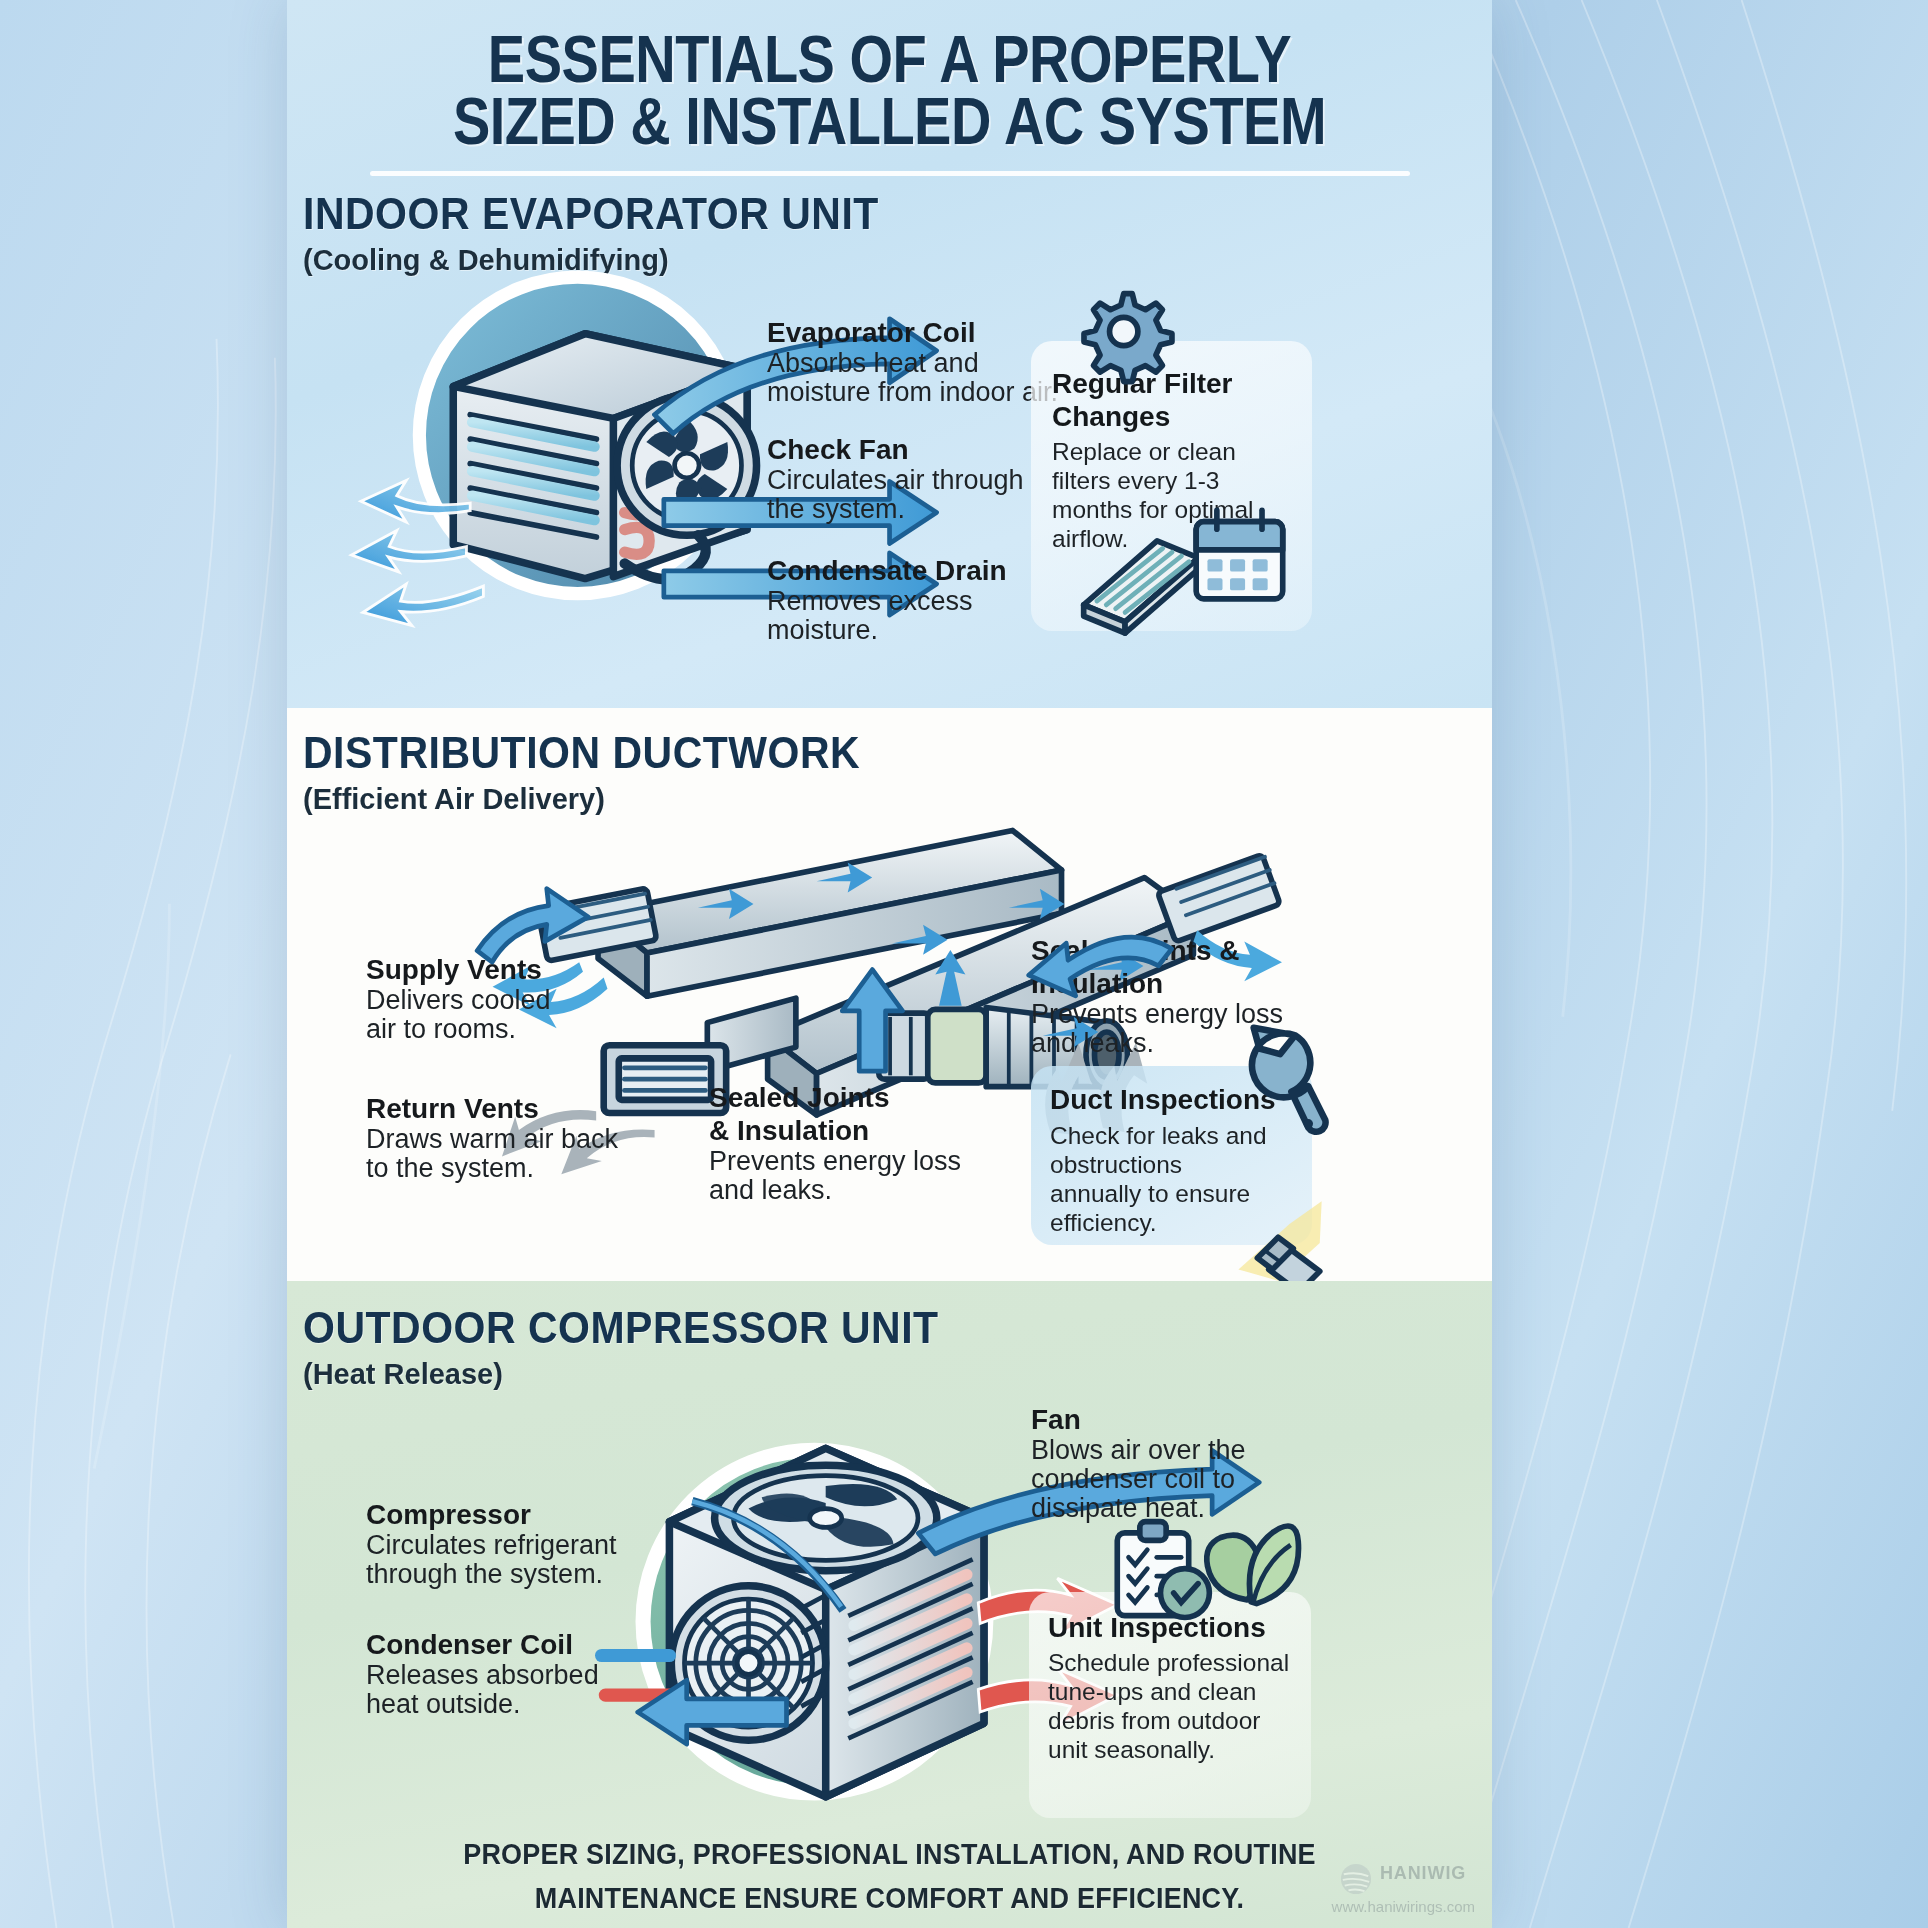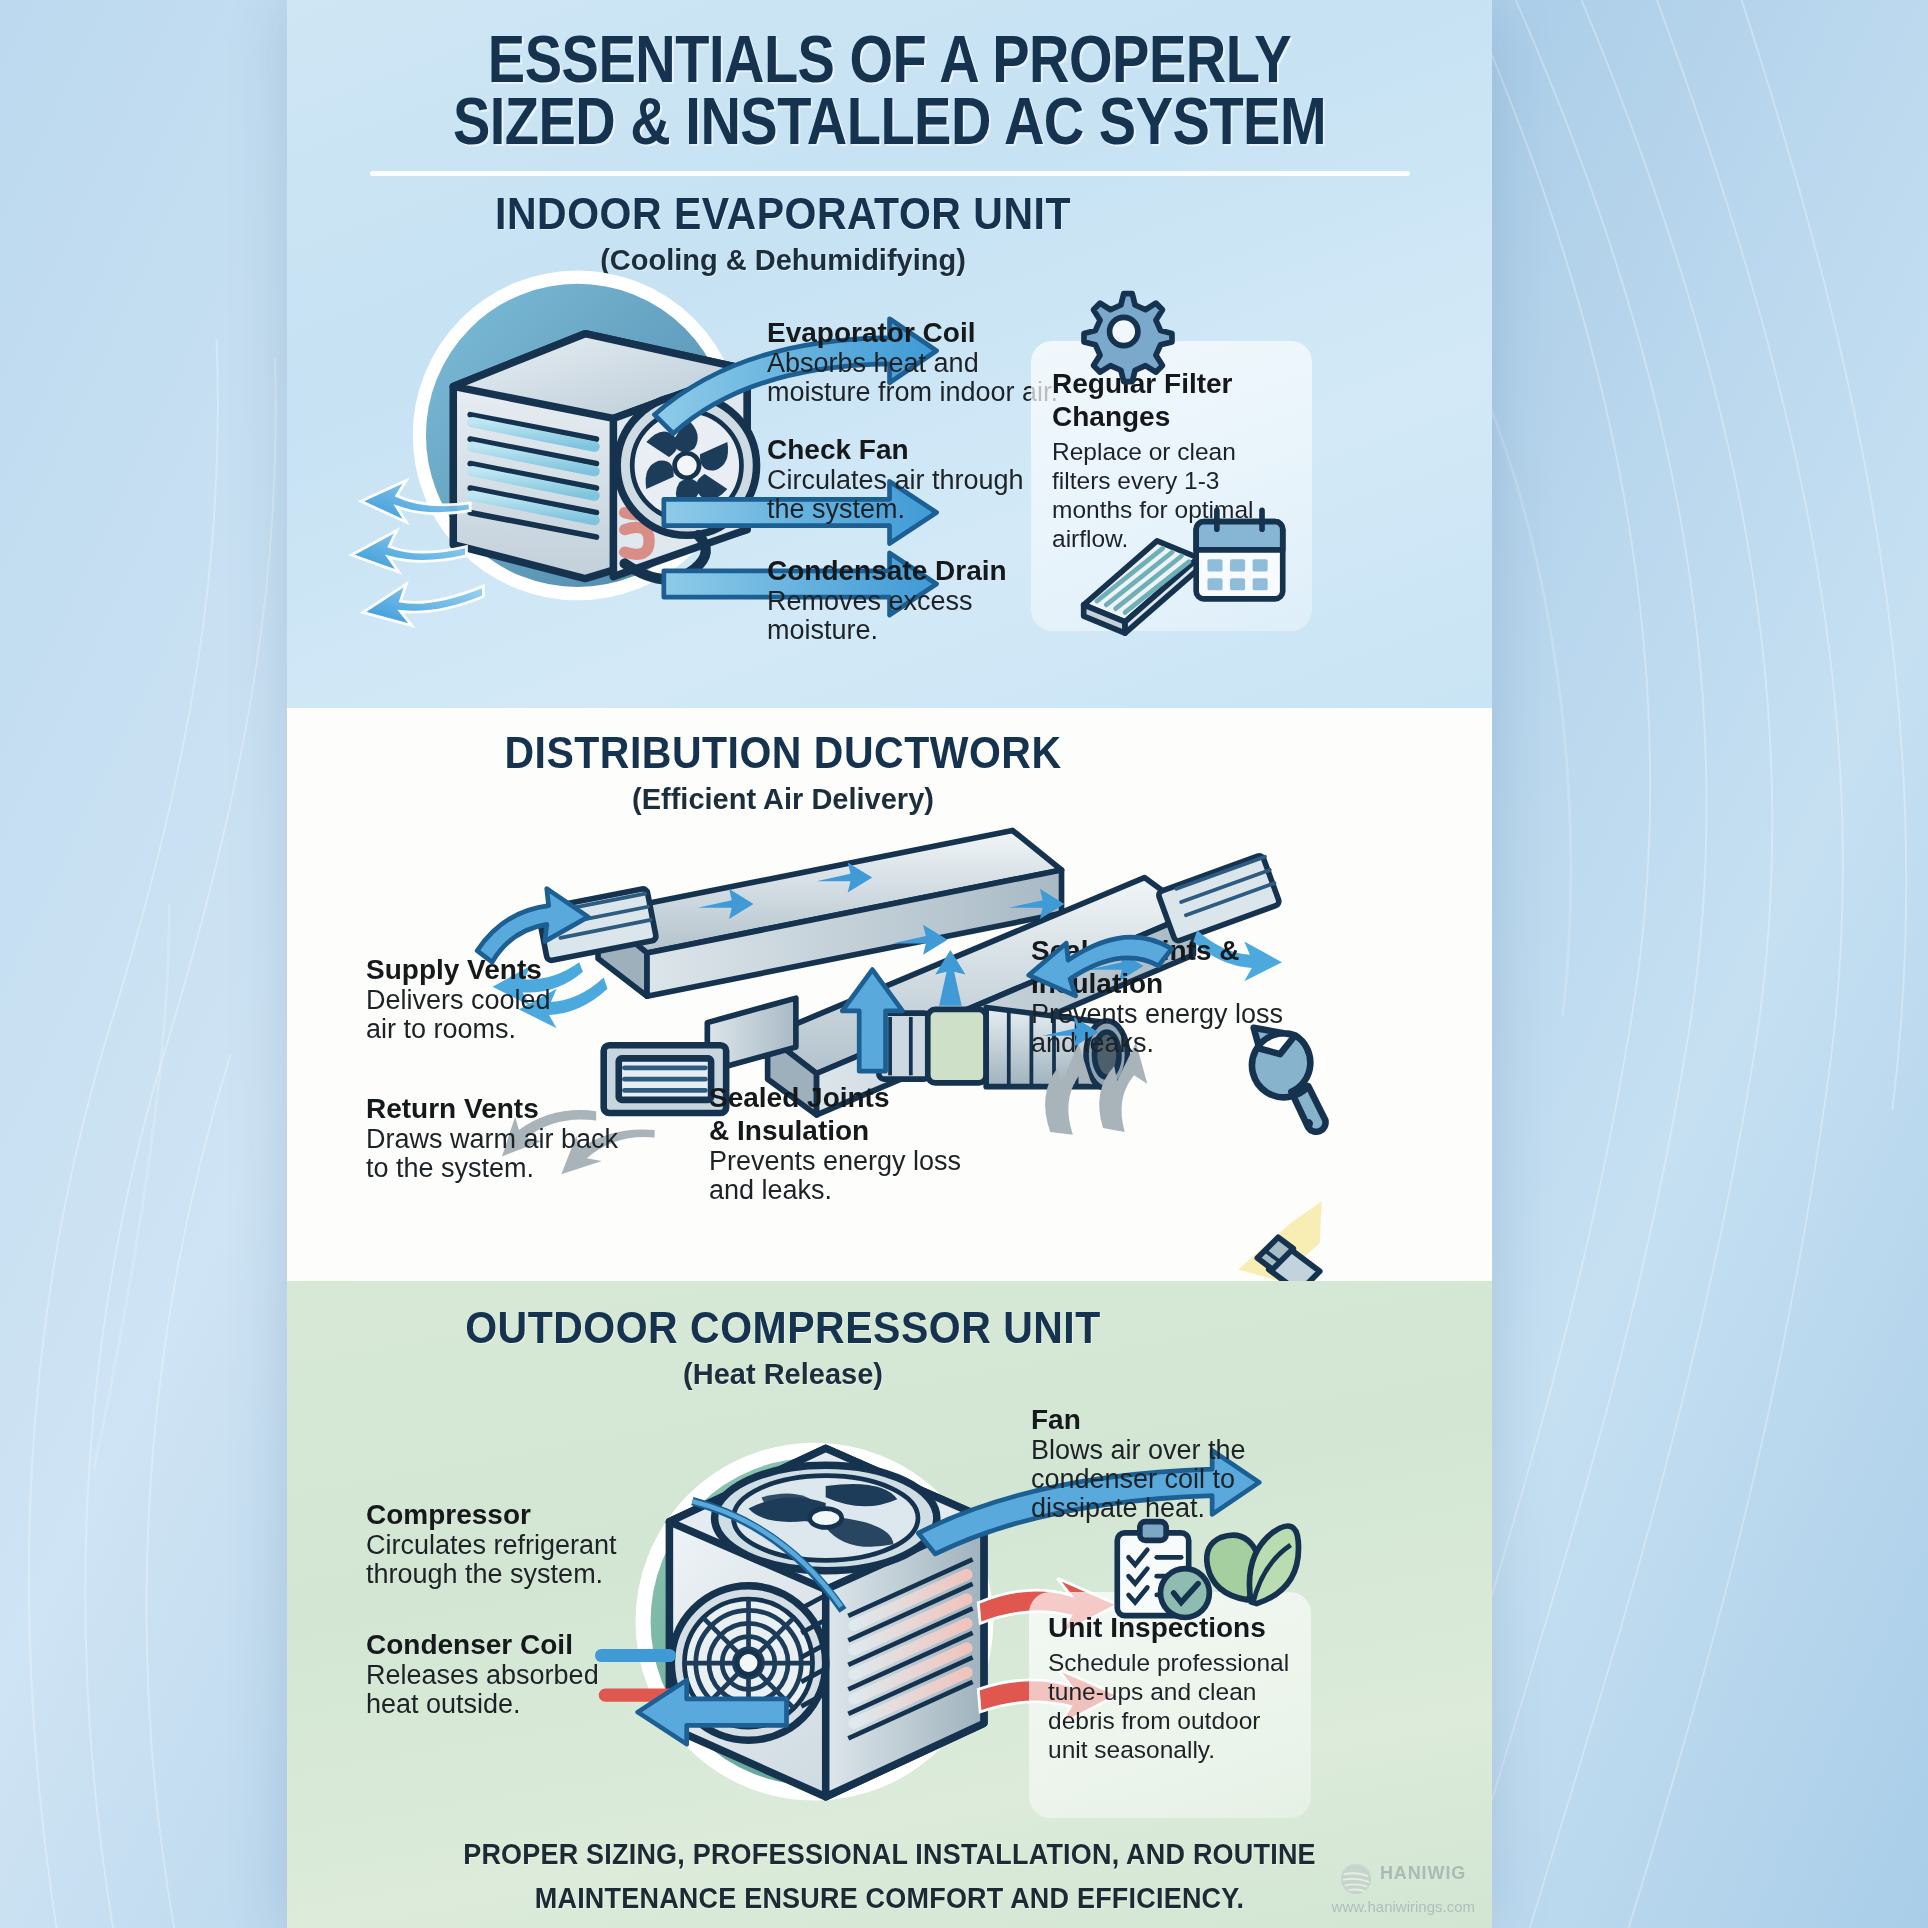--- a/index.html
+++ b/index.html
@@ -30,21 +30,21 @@
     color:#15334f;text-transform:uppercase;
     text-shadow:1.9px 1.9px 0 rgba(255,255,255,.55);
     transform:scaleY(1.18);transform-origin:center top;
   }
   .title-rule{
     position:absolute;top:171px;left:83px;width:1040px;height:4.7px;background:#ffffff;
     border-radius:2.8px;opacity:.92;
   }
 
   
-  .sec-head{position:absolute;left:0;width:992px;text-align:center;}
+  .sec-head{position:absolute;left:16px;width:992px;text-align:left;}
   .sec-head .h{
     font-weight:bold;font-size:41px;letter-spacing:0.5px;color:#15334f;
     text-transform:uppercase;text-shadow:0.9px 0.9px 0 rgba(255,255,255,.5);
     transform:scaleY(1.1);transform-origin:center top;
   }
   .sec-head .sub{
     font-weight:bold;font-size:29px;color:#1c2e3c;margin-top:9.4px;
     text-shadow:0.9px 0.9px 0 rgba(255,255,255,.45);
   }
 
@@ -391,20 +391,27 @@
     <svg class="abs" style="left:160px;top:188px" width="847" height="245" viewBox="0 0 900 260">
       <g stroke="#1c5f93" stroke-width="5" fill="#5aa9dd" stroke-linejoin="round">
         <path d="M32,58 q28,-42 76,-48 l-2,-18 l44,30 l-46,26 l2,-18 q-38,6 -58,40 Z"></path>
         <path d="M780,34 q-48,-30 -110,12 l-2,-18 l-40,34 l50,22 l-6,-18 q54,-36 94,-14 Z" transform="translate(-10,22)"></path>
       </g>
       <g stroke="#1c5f93" stroke-width="5" fill="#5aa9dd" stroke-linejoin="round">
         <path d="M460,186 l0,-64 l-18,0 l32,-44 l32,44 l-18,0 l0,64 Z" transform="translate(-22,0)"></path>
       </g>
     </svg>
 
+    <div class="card duct" style="left:744px;top:358px;width:281px;height:179px">
+      <div class="ctt" style="position:absolute;left:19px;top:17px">Duct Inspections</div>
+      <div class="cbd" style="position:absolute;left:19px;top:55px;white-space:pre-line">Check for leaks and
+obstructions
+annually to ensure
+efficiency.</div>
+    </div>
     <svg class="abs" style="left:942px;top:316px" width="104" height="113" viewBox="0 0 110 120">
       <g stroke="#15334f" stroke-width="7" stroke-linejoin="round" fill="#88b3cd">
         <path d="M76,8 a34,34 0 1 0 14,54 l18,36 a10,10 0 0 1 -18,8 l-18,-38 a34,34 0 0 0 4,-60 l-16,20 l-22,-6 l-6,-22 Z" transform="translate(-6,4)"></path>
       </g>
       <circle cx="84" cy="106" r="5" fill="#15334f"></circle>
     </svg>
     <svg class="abs" style="left:942px;top:482px" width="104" height="104" viewBox="0 0 110 110">
       <path d="M10,84 L64,36 L98,12 L96,56 L52,96 Z" fill="#f6e79a" opacity="0.75"></path>
       <g stroke="#15334f" stroke-width="6" stroke-linejoin="round">
         <path d="M42,84 L64,62 L96,86 L74,108 Z" fill="#c3d3dd"></path>

